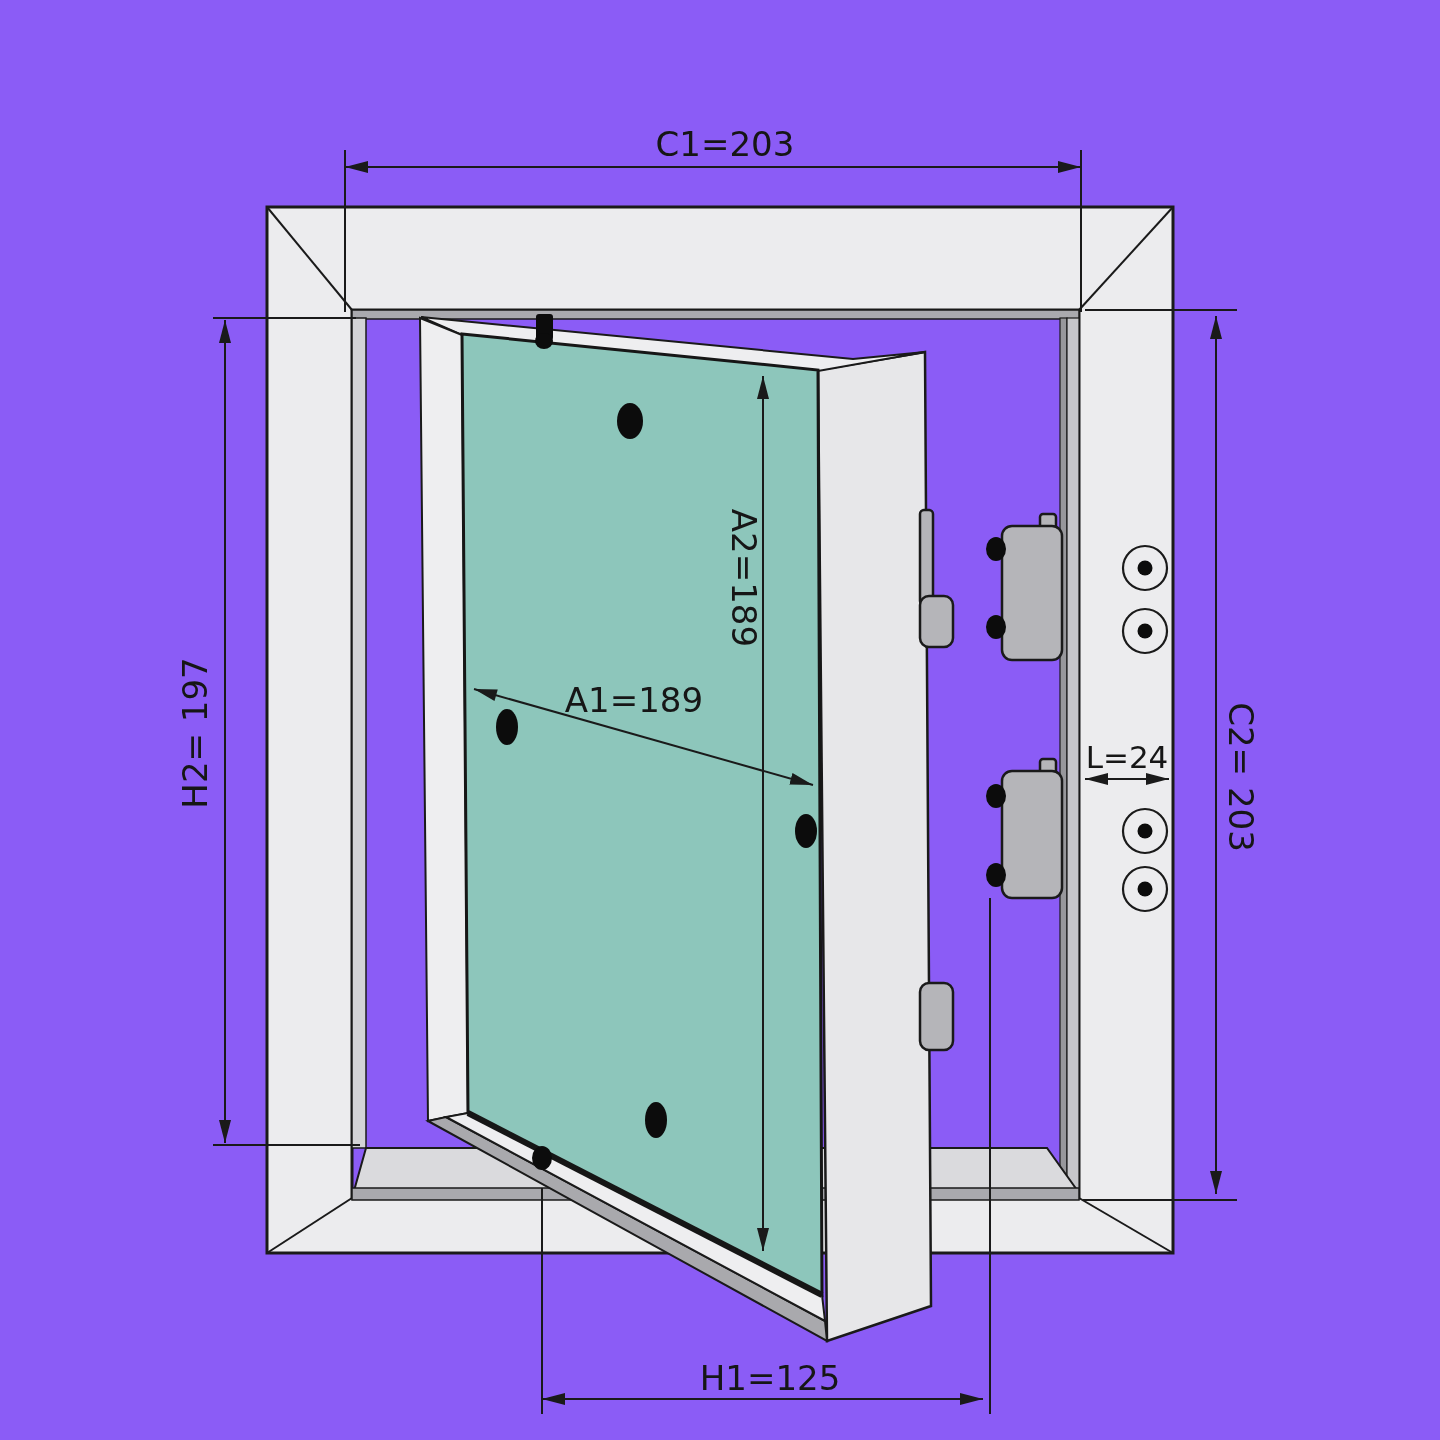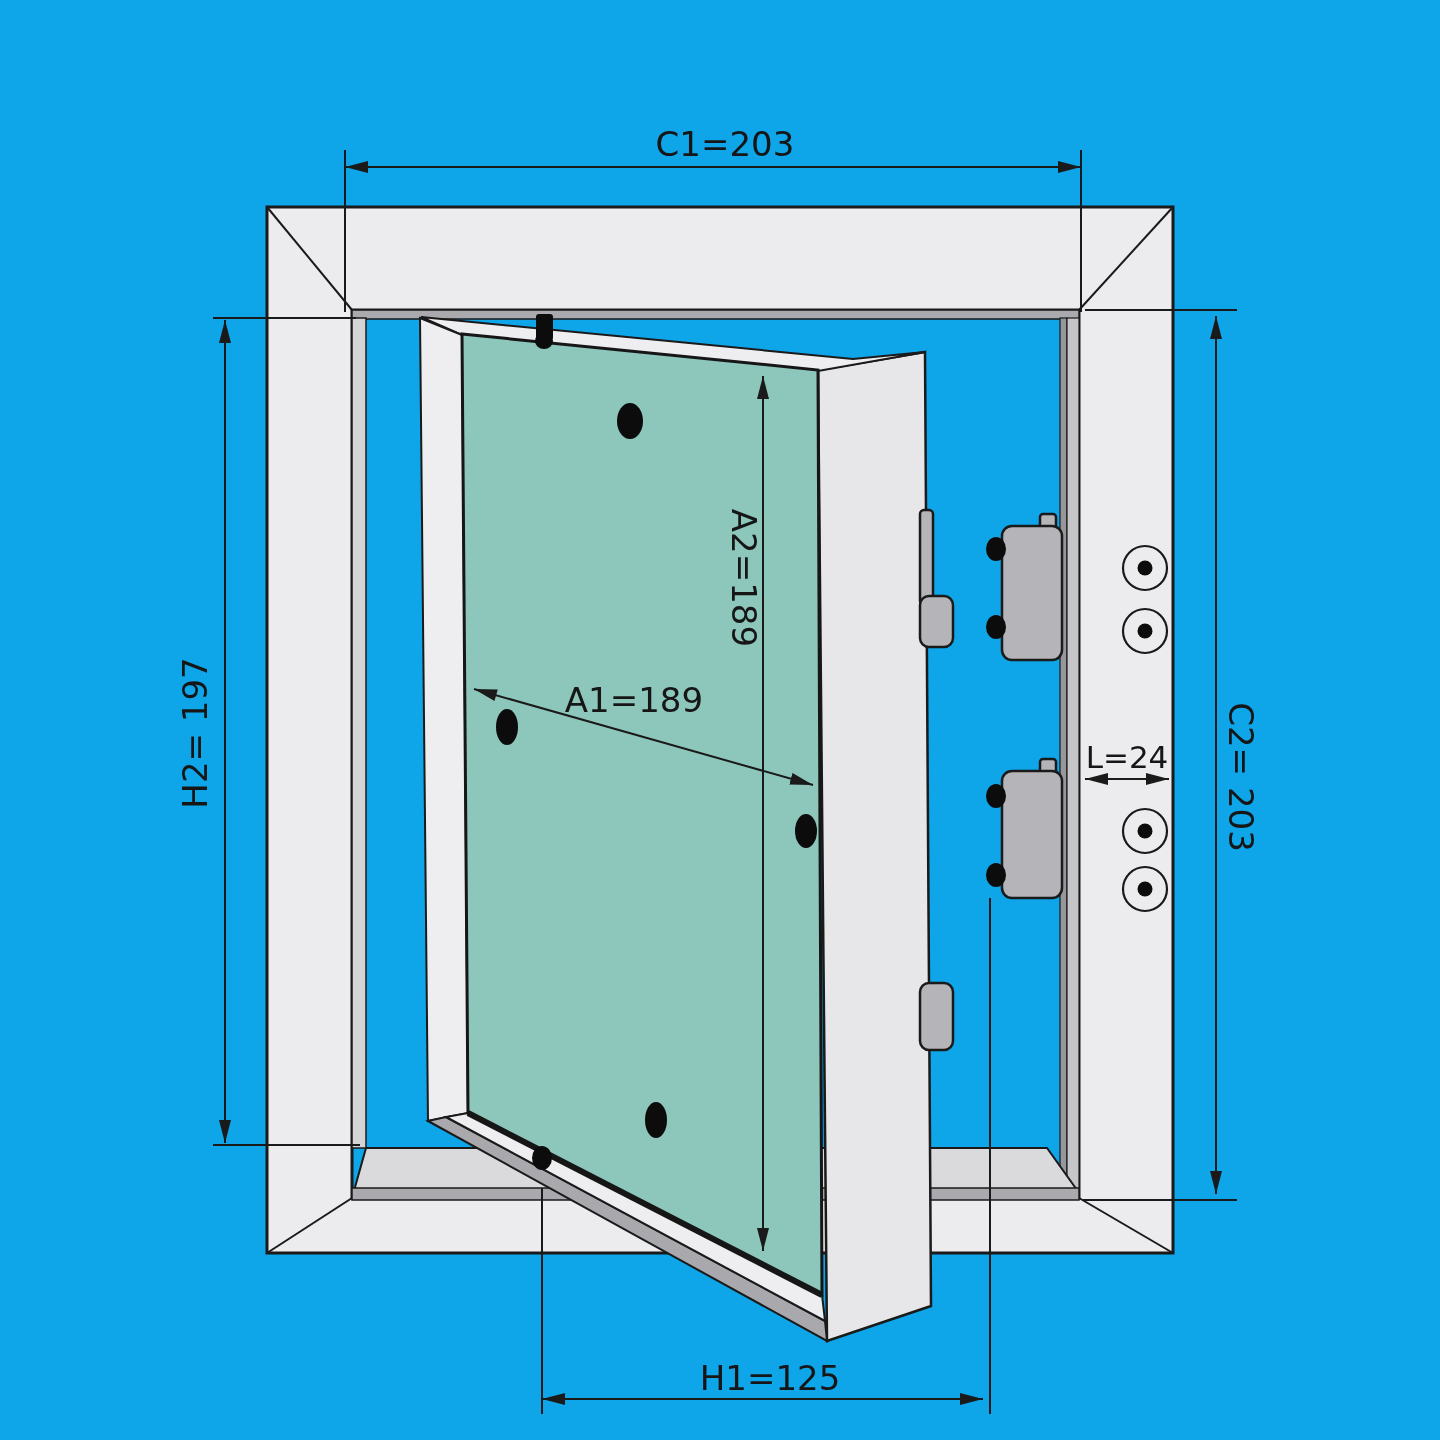--- a/index.html
+++ b/index.html
@@ -1,16 +1,16 @@
 <!DOCTYPE html>
 <html><head>
 <meta charset="utf-8">
 <style>
   html,body{margin:0;padding:0;background:#ffffff;}
-  .stage{width:1440px;height:1440px;position:relative;background:#0ea5e9;overflow:hidden;}
+  .stage{width:1440px;height:1440px;position:relative;background:#8b5cf6;overflow:hidden;}
   svg{display:block;}
   svg text{font-family:"DejaVu Sans","Liberation Sans",sans-serif;fill:#161616;}
   .dim-label{font-size:34px;}
   .dim-label-small{font-size:31px;}
 </style>
 </head>
 <body>
 
 <div class="stage">
 <svg width="1440" height="1440" viewBox="0 0 1440 1440">

